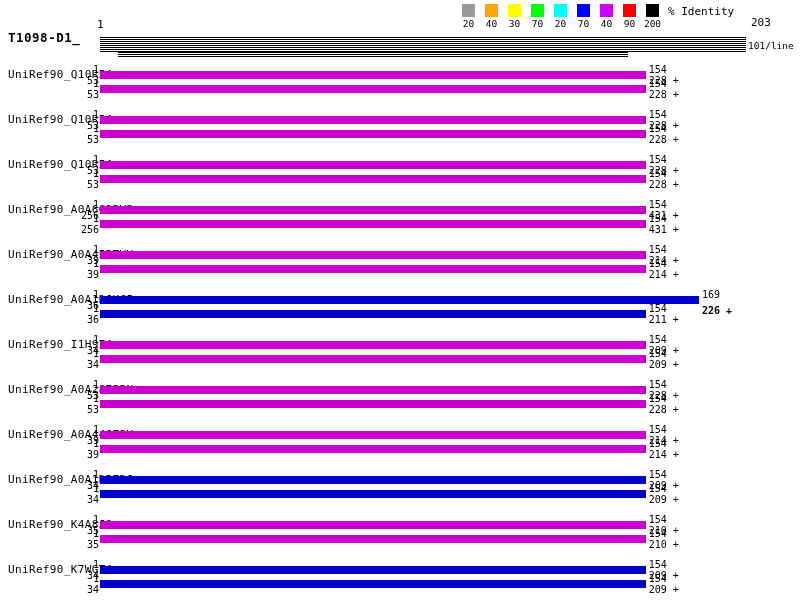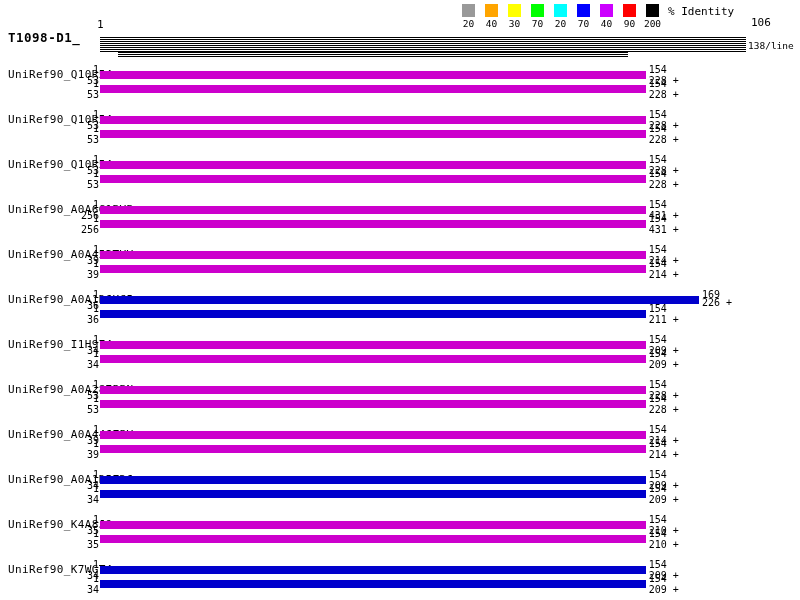--- a/index.html
+++ b/index.html
@@ -67,26 +67,26 @@
         <span class="legend-label">90</span>
       </div>
       <div class="legend-item">
         <span class="legend-swatch" style="background: rgb(0, 0, 0);"></span>
         <span class="legend-label">200</span>
       </div>
     </div>
   <div id="legend-title" class="abs">% Identity</div>
 
   <div id="ruler-start" class="abs">1</div>
-  <div id="ruler-end" class="abs">106</div>
+  <div id="ruler-end" class="abs">203</div>
 
   <div id="ruler-bar-1" class="abs stripes"></div>
   <div id="ruler-bar-2" class="abs stripes"></div>
 
-  <div id="per-line" class="abs">138/line</div>
+  <div id="per-line" class="abs">101/line</div>
 
   <div id="rows">
       <div class="hit-group" style="top: 64px;">
         <div class="hit-label">UniRef90_Q10R54</div>
         <div class="hsp-bar" style="left: 100px; top: 7px; width: 545.769px; background: rgb(204, 0, 204);"></div>
         <div class="num right-anchored" style="top: 1px;">1</div>
         <div class="num right-anchored" style="top: 12px;">53</div>
         <div class="num" style="top: 1px; left: 648.769px;">154</div>
         <div class="num" style="top: 12px; left: 648.769px;">228&nbsp;+</div>
         <div class="hsp-bar" style="left: 100px; top: 21px; width: 545.769px; background: rgb(204, 0, 204);"></div>
@@ -146,21 +146,21 @@
         <div class="num right-anchored" style="top: 26px;">39</div>
         <div class="num" style="top: 15px; left: 648.769px;">154</div>
         <div class="num" style="top: 26px; left: 648.769px;">214&nbsp;+</div>
       </div>
       <div class="hit-group" style="top: 289px;">
         <div class="hit-label">UniRef90_A0A1D6KC5</div>
         <div class="hsp-bar" style="left: 100px; top: 7px; width: 598.929px; background: rgb(0, 0, 204);"></div>
         <div class="num right-anchored" style="top: 1px;">1</div>
         <div class="num right-anchored" style="top: 12px;">36</div>
         <div class="num" style="top: 1px; left: 701.929px;">169</div>
-        <div class="num" style="top: 9px; left: 701.929px;">226&nbsp;+</div>
+        <div class="num" style="top: 17px; left: 701.929px; font-weight: bold;">226&nbsp;+</div>
         <div class="hsp-bar" style="left: 100px; top: 21px; width: 545.769px; background: rgb(0, 0, 204);"></div>
         <div class="num right-anchored" style="top: 15px;">1</div>
         <div class="num right-anchored" style="top: 26px;">36</div>
         <div class="num" style="top: 15px; left: 648.769px;">154</div>
         <div class="num" style="top: 26px; left: 648.769px;">211&nbsp;+</div>
       </div>
       <div class="hit-group" style="top: 334px;">
         <div class="hit-label">UniRef90_I1H974</div>
         <div class="hsp-bar" style="left: 100px; top: 7px; width: 545.769px; background: rgb(204, 0, 204);"></div>
         <div class="num right-anchored" style="top: 1px;">1</div>

